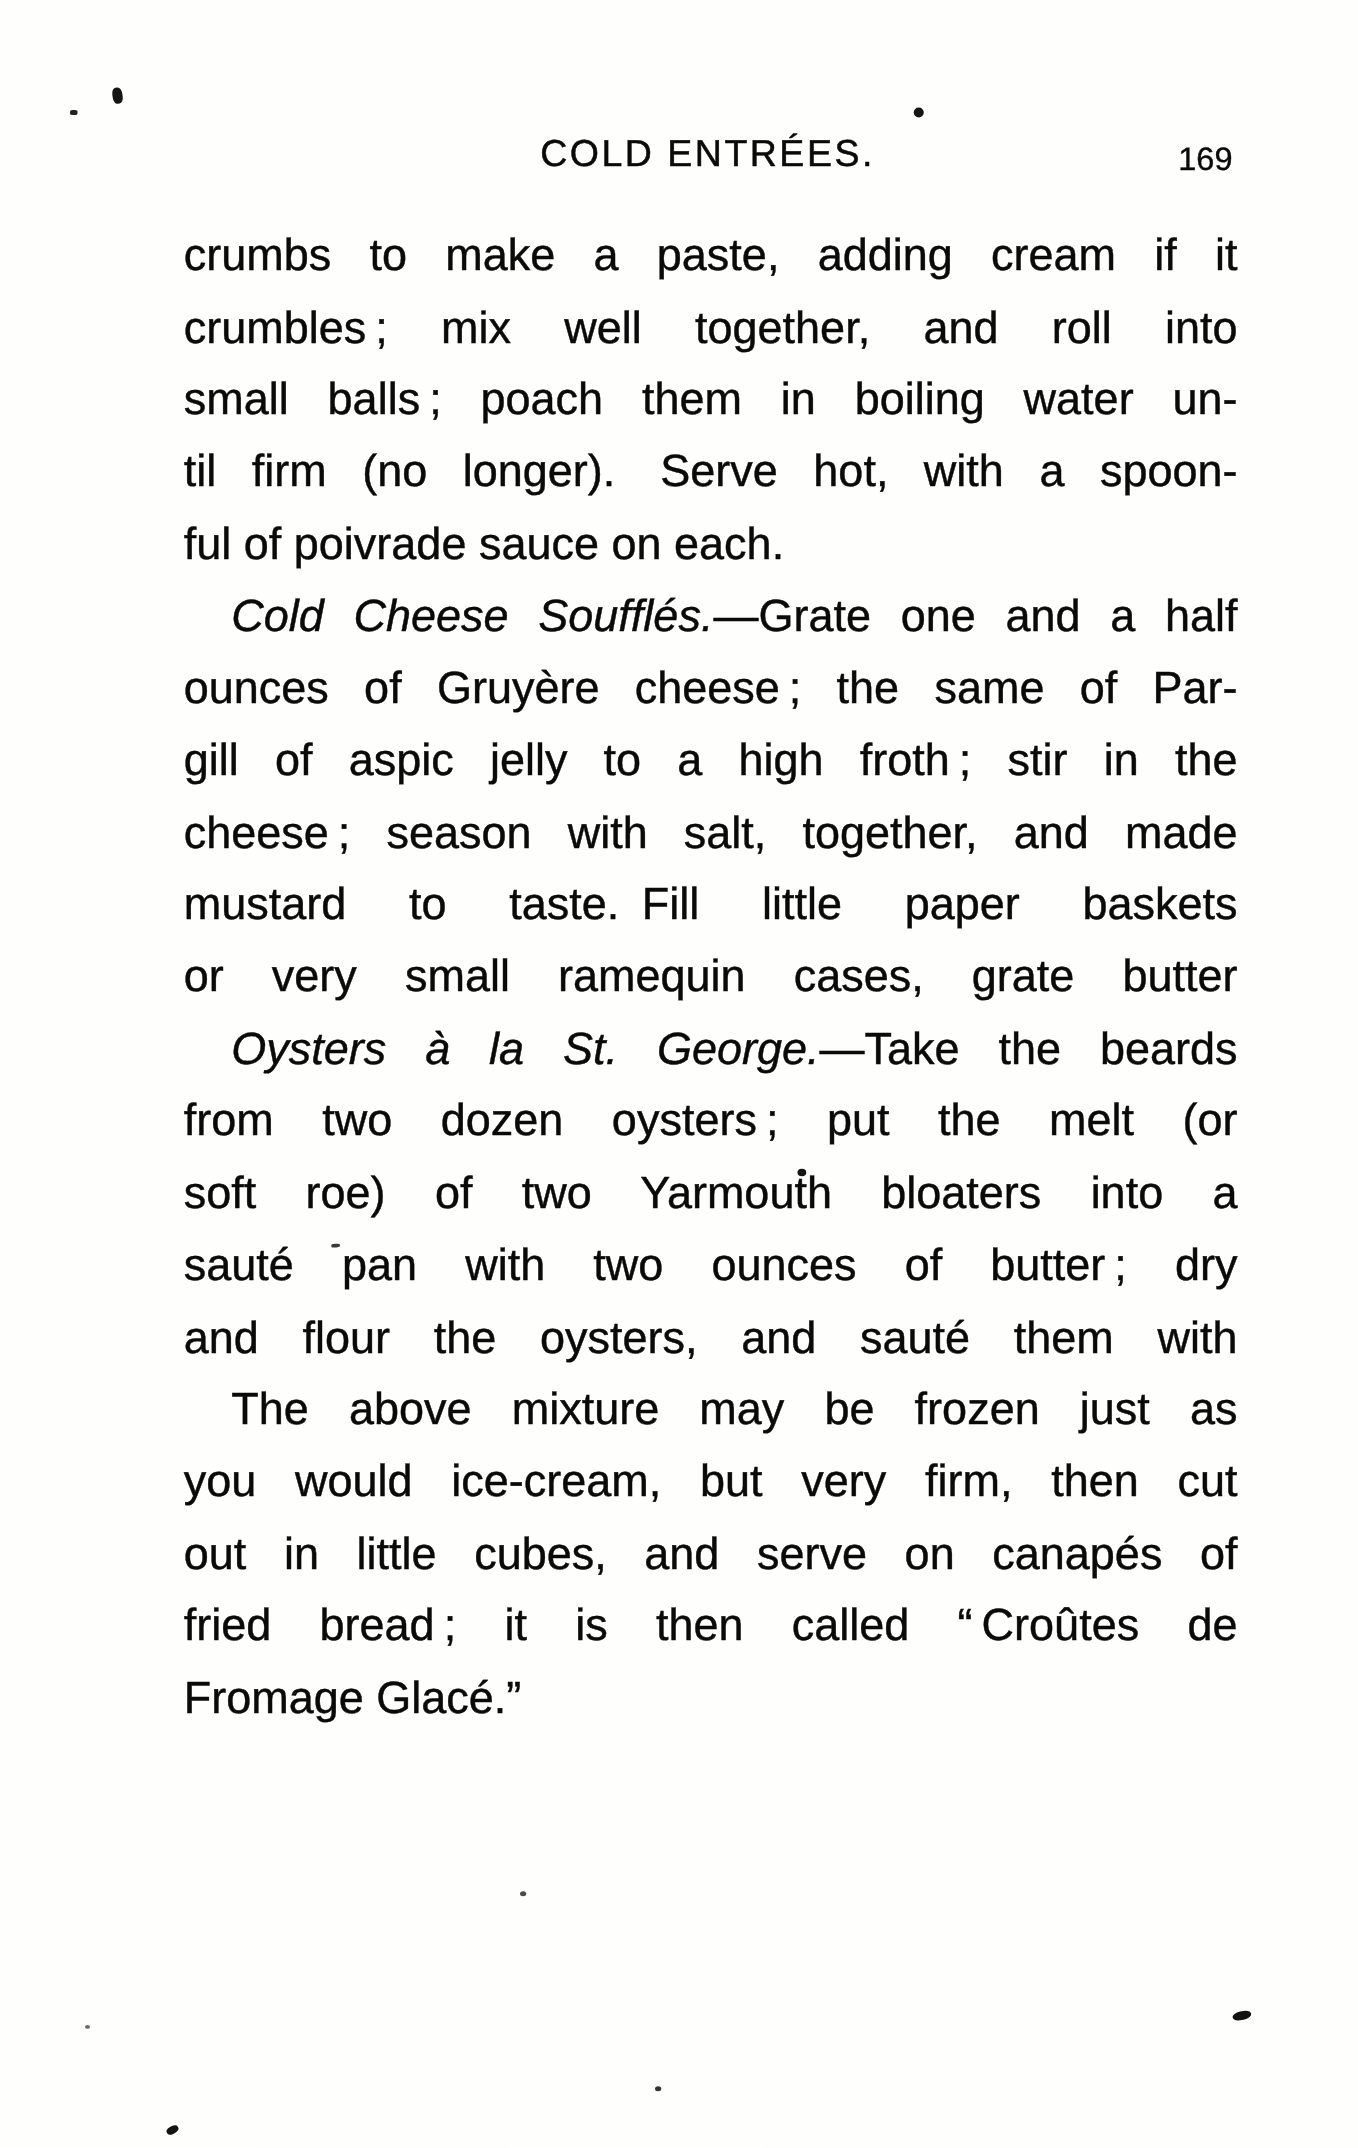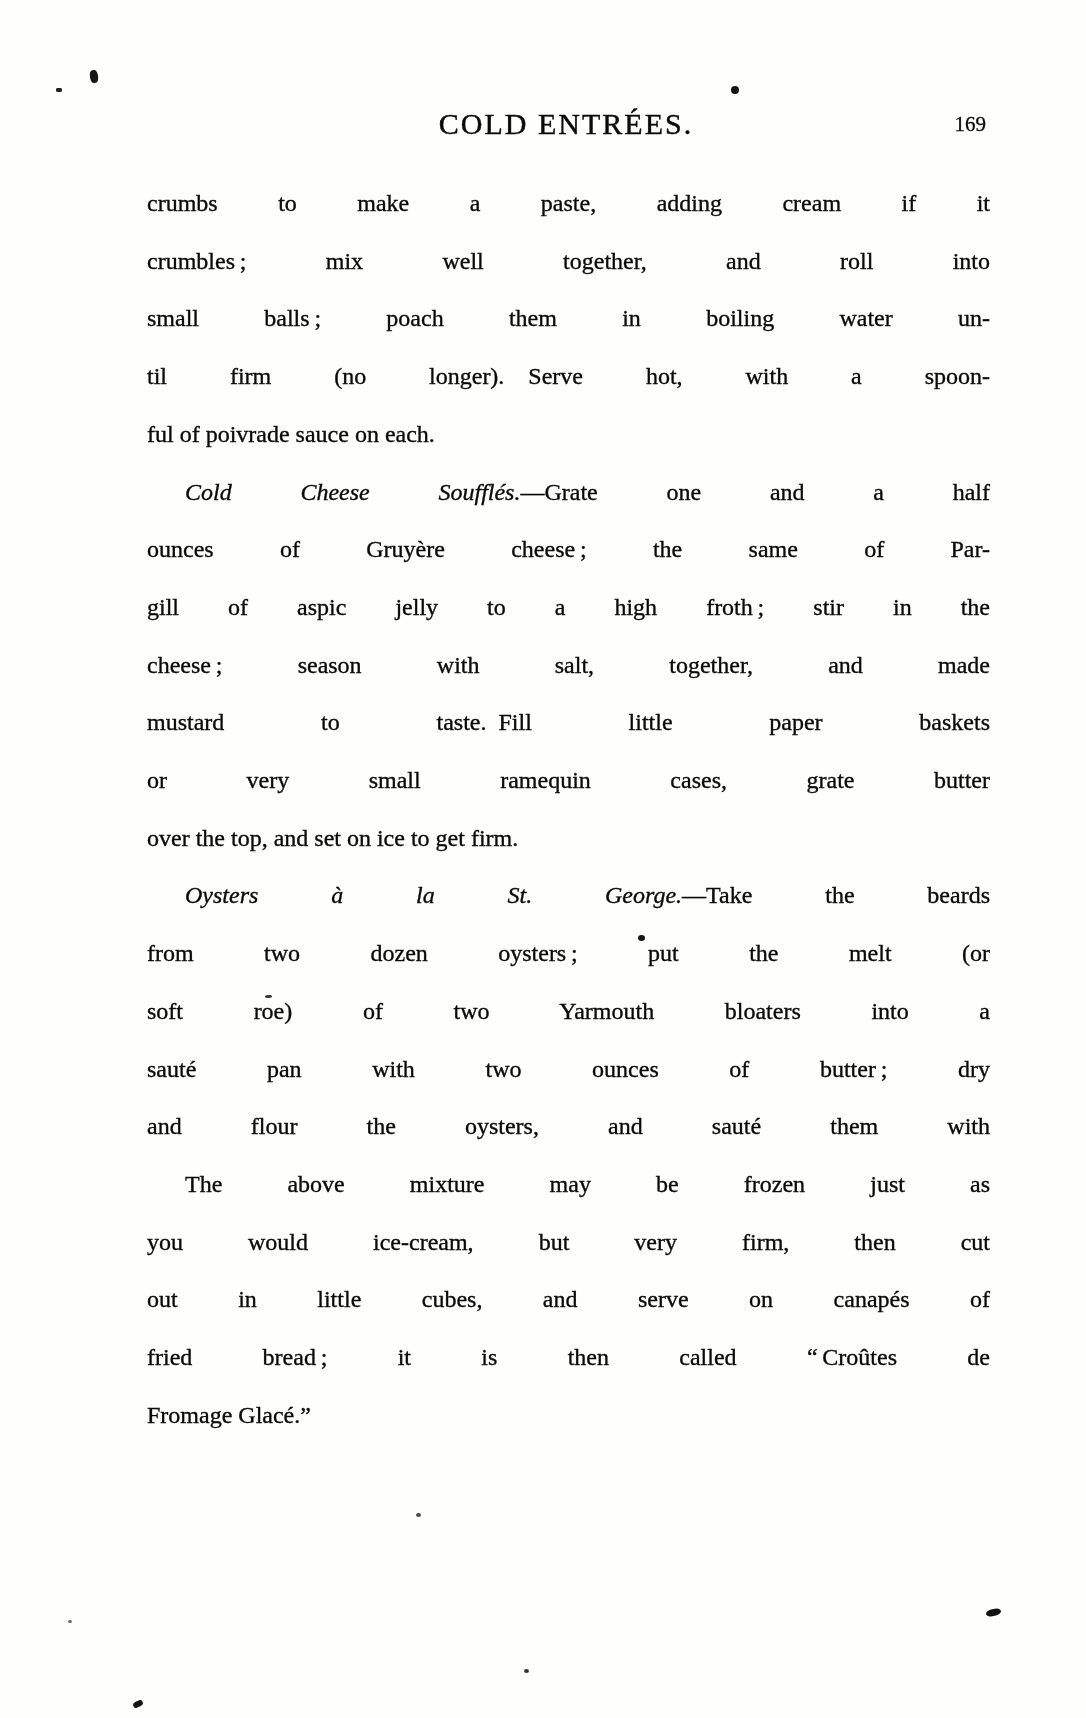--- a/index.html
+++ b/index.html
@@ -2,21 +2,21 @@
 <html><head>
 <meta charset="utf-8">
 <style>
   html, body { margin: 0; padding: 0; background: #ffffff; }
   .page {
     position: relative;
     width: 1086px;
     height: 1718px;
     background: var(--paper, #fefefd);
     overflow: hidden;
-    font-family: Liberation Serif, serif;
+    font-family: Liberation Sans, sans-serif;
     color: var(--ink, #0a0a0a);
   }
   .running-header {
     position: absolute;
     top: 0; left: 0;
     width: 100%;
     height: 160px;
   }
   .header-title {
     position: absolute;
@@ -25,30 +25,30 @@
     transform: translateX(-50%);
     font-size: 30px;
     letter-spacing: 2px;
     white-space: nowrap;
     -webkit-text-stroke: 0.4px currentColor;
   }
   .page-number {
     position: absolute;
     top: 112px;
     right: 100px;
-    font-size: 21px;
+    font-size: 26px;
     margin-left: 32px;
     -webkit-text-stroke: 0.3px currentColor;
   }
   .text-block {
     position: absolute;
     top: 175px;
     left: 147px;
     width: 843px;
-    font-size: 24px;
+    font-size: 36px;
     line-height: 57.7px;
     -webkit-text-stroke: 0.35px currentColor;
   }
   .para { margin: 0; }
   .para.indent .line:first-child { text-indent: 38px; }
   .line {
     text-align: justify;
     text-align-last: justify;
     white-space: normal;
   }
@@ -79,21 +79,20 @@
         <div class="line"><span>til firm (no longer). Serve hot, with a spoon-</span></div>
         <div class="line endline"><span>ful of poivrade sauce on each.</span></div>
       </div>
       <div class="para indent">
         <div class="line"><span class="it">Cold Cheese Soufflés.</span><span>—Grate one and a half</span></div>
         <div class="line"><span>ounces of Gruyère cheese ; the same of Par-</span></div>
         <div class="line"><span>gill of aspic jelly to a high froth ; stir in the</span></div>
         <div class="line"><span>cheese ; season with salt, together, and made</span></div>
         <div class="line"><span>mustard to taste. Fill little paper baskets</span></div>
         <div class="line"><span>or very small ramequin cases, grate butter</span></div>
-        <div class="line endline"><span>over the top, and set on ice to get firm.</span></div>
       </div>
       <div class="para indent">
         <div class="line"><span class="it">Oysters à la St. George.</span><span>—Take the beards</span></div>
         <div class="line"><span>from two dozen oysters ; put the melt (or</span></div>
         <div class="line"><span>soft roe) of two Yarmouth bloaters into a</span></div>
         <div class="line"><span>sauté pan with two ounces of butter ; dry</span></div>
         <div class="line"><span>and flour the oysters, and sauté them with</span></div>
       </div>
       <div class="para indent">
         <div class="line"><span>The above mixture may be frozen just as</span></div>

